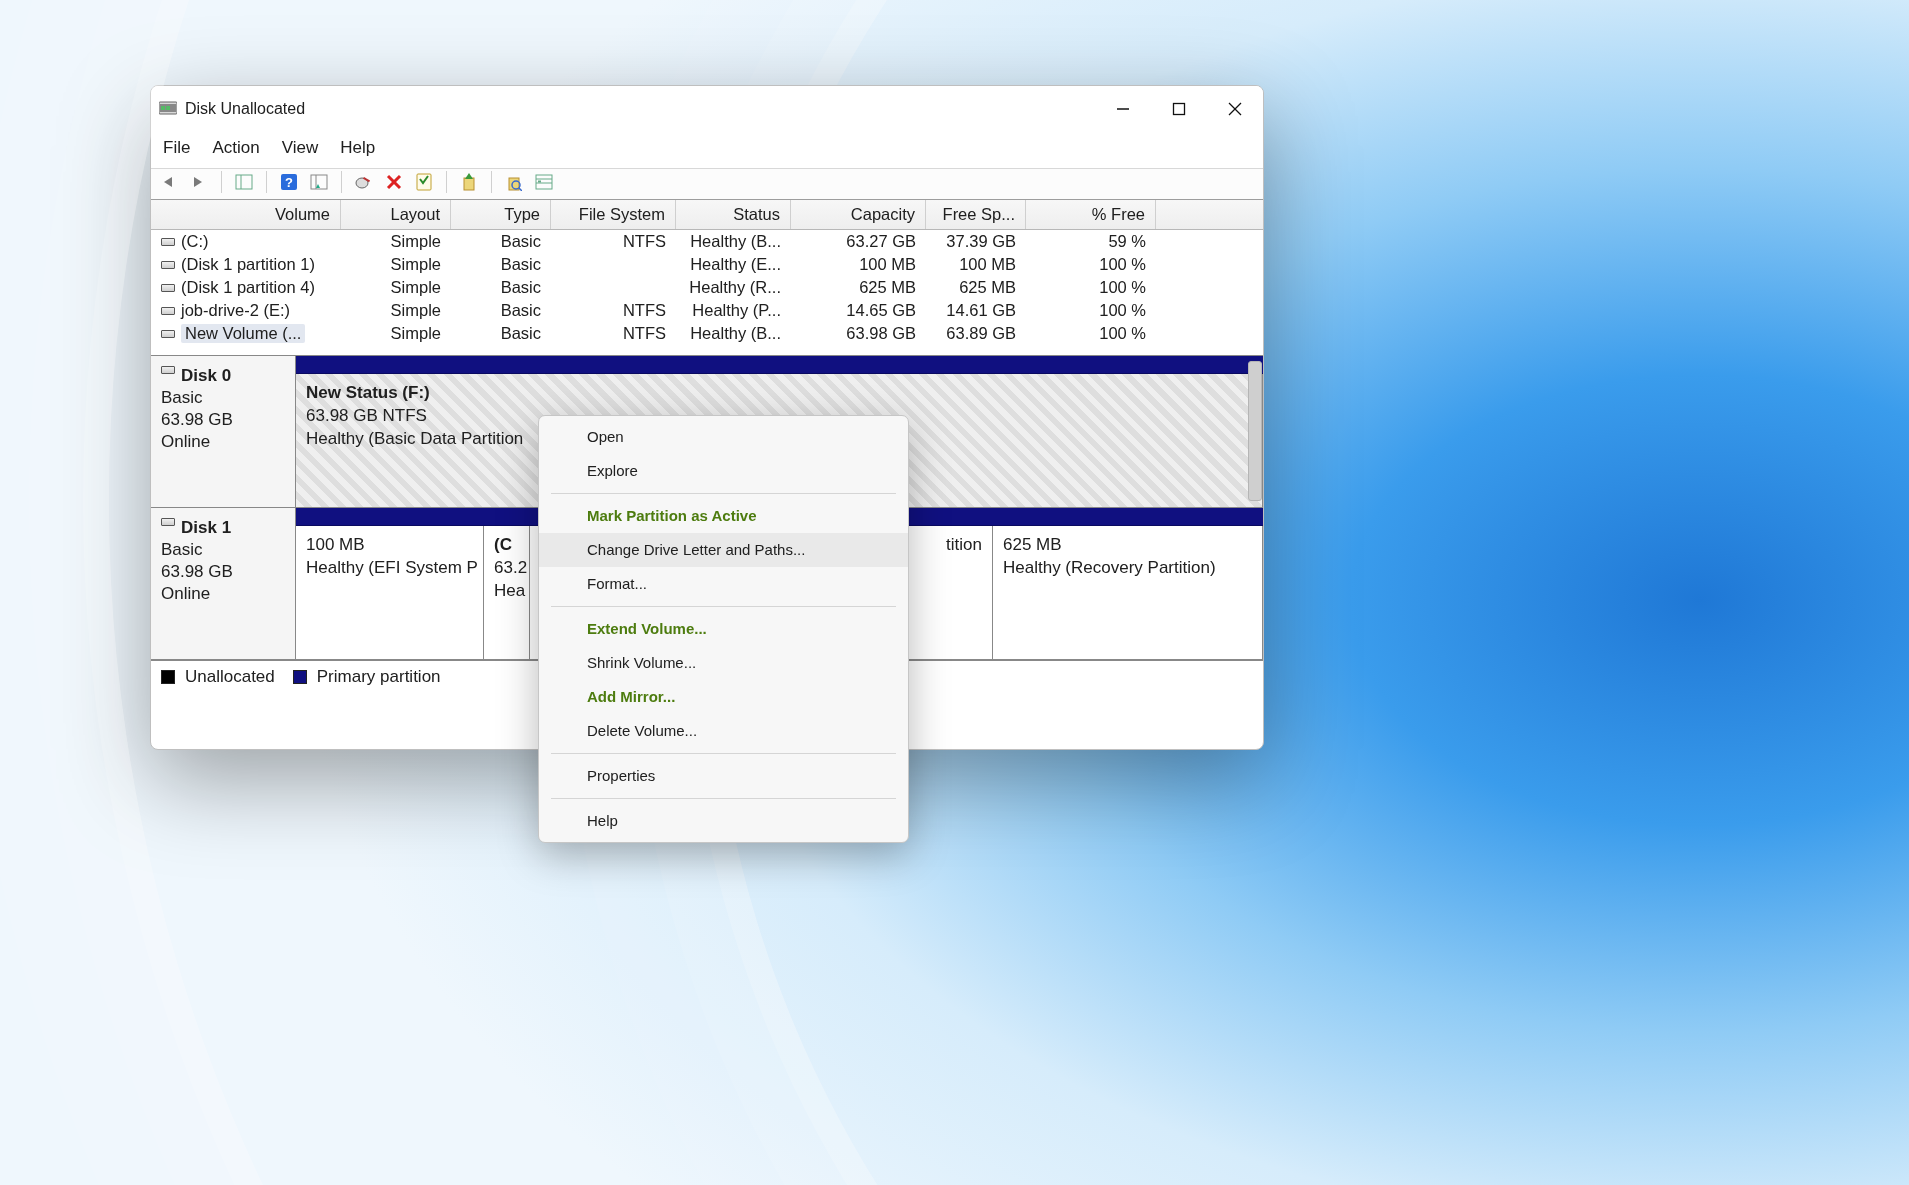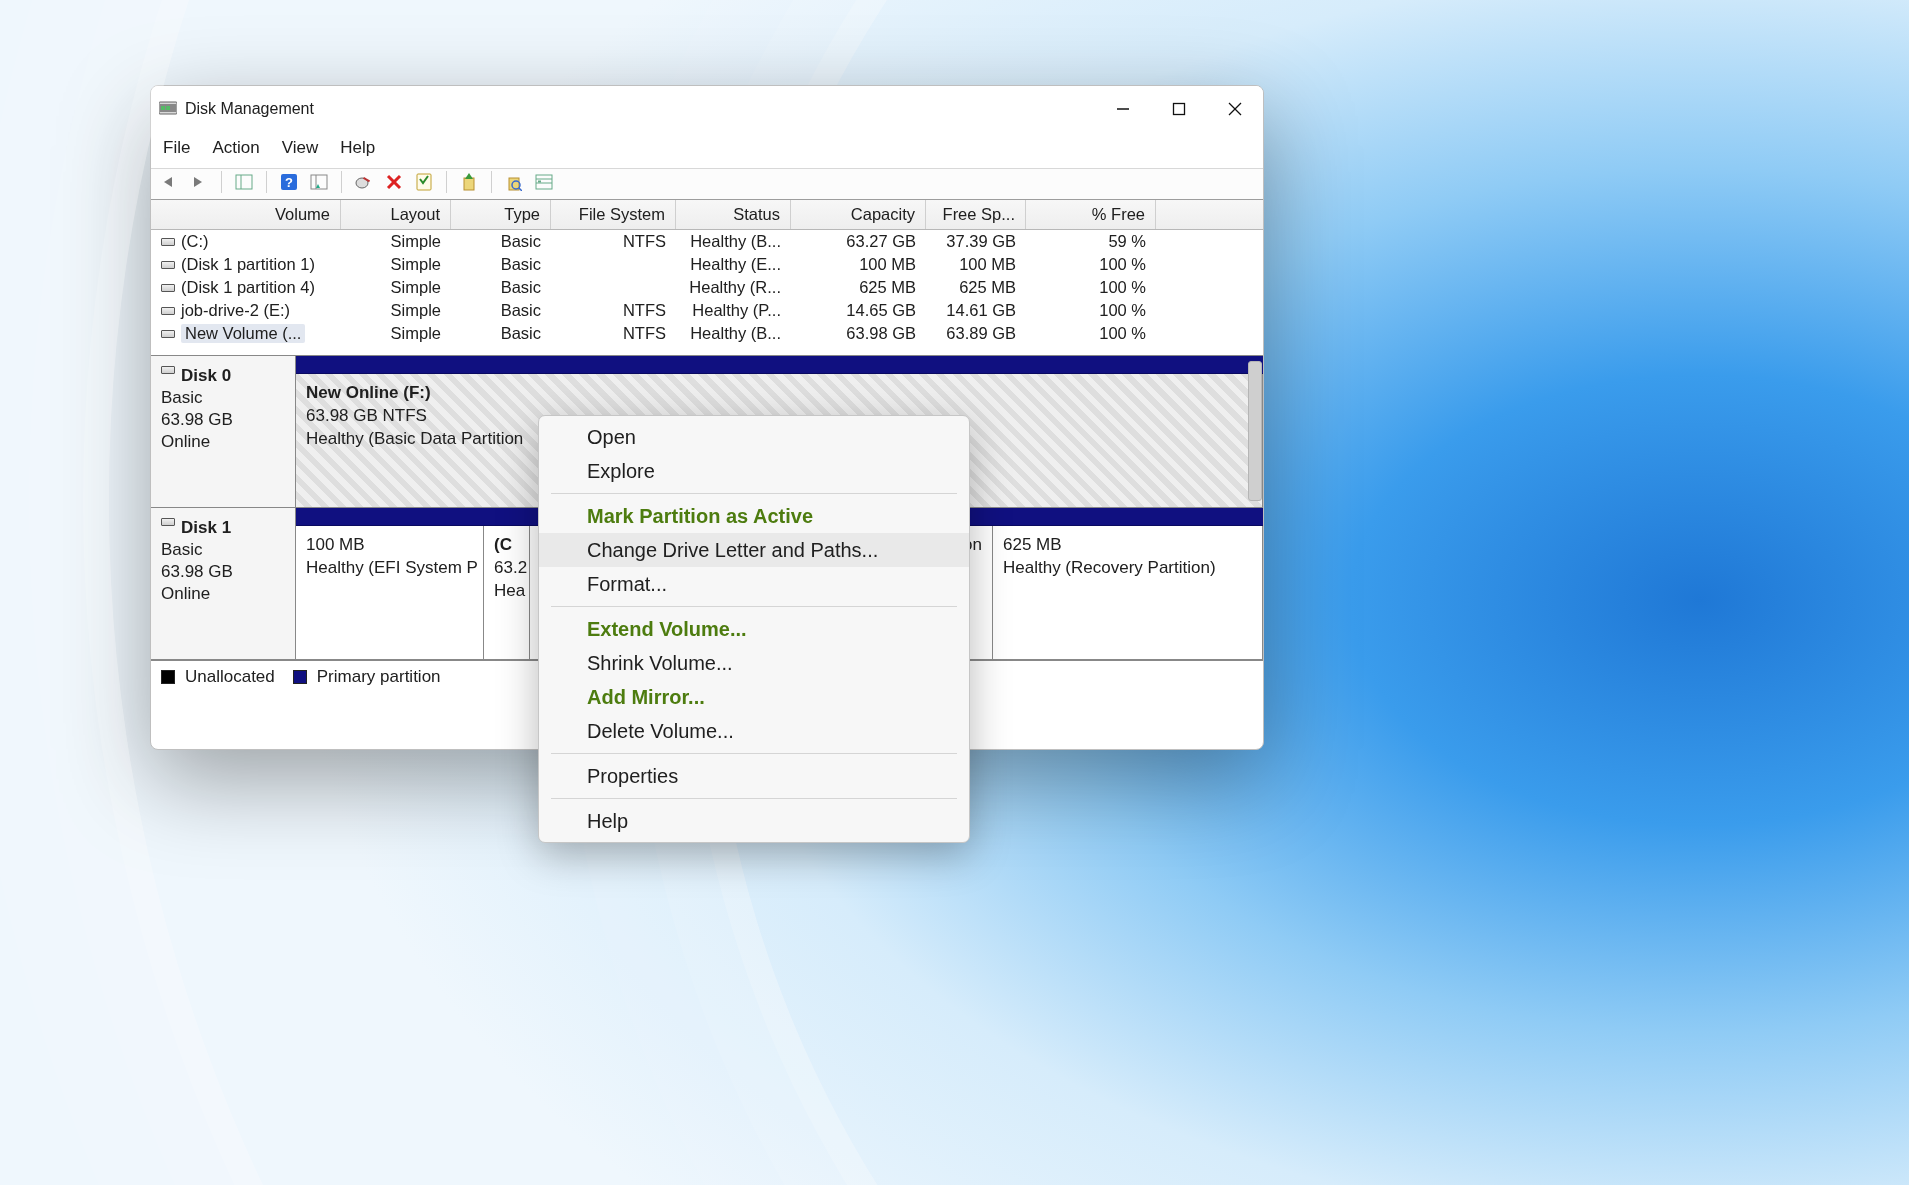--- a/index.html
+++ b/index.html
@@ -112,24 +112,24 @@
   }
 
   .legend {
     border-top:1px solid #888; padding:6px 10px; display:flex; align-items:center; gap:10px; font-size:17px;
     background:#fff;
   }
   .leg-sq { width:14px; height:14px; display:inline-block; border:1px solid #222; }
 
   
   .ctx {
-    position:absolute; left:538px; top:415px; width:432px;
+    position:absolute; left:538px; top:415px; width:371px;
     background:#f7f7f7; border:1px solid #c6c6c6; border-radius:7px;
     box-shadow: 0 12px 40px rgba(0,0,0,0.28);
-    padding:4px 0; font-size:20px; z-index:50;
+    padding:4px 0; font-size:15px; z-index:50;
   }
   .ctx .mi { padding:6px 30px 6px 48px; line-height:22px; cursor:default; }
   .ctx .mi.disabled { color:#4d7c0f;font-weight:bold; }
   .ctx .mi.hover { background:#e9e9e9; }
   .ctx .sep { height:1px; margin:5px 12px; background:#d5d5d5; }
 </style>
 </head>
 <body>
 
 <div class="desktop">
@@ -138,21 +138,21 @@
 
     <div class="titlebar">
       <span class="app-icon">
         <svg viewBox="0 0 18 18" width="18" height="18">
           <rect x="0" y="2" width="18" height="12" rx="1" fill="#d9d9d9" stroke="#666"></rect>
           <rect x="1" y="4" width="16" height="8" fill="#888"></rect>
           <rect x="2" y="6" width="4" height="4" fill="#5b6"></rect>
           <rect x="7" y="6" width="4" height="4" fill="#5b6"></rect>
         </svg>
       </span>
-      <span class="title-text">Disk Management</span>
+      <span class="title-text">Disk Unallocated</span>
       <div class="spacer"></div>
       <div class="title-btn">
         <svg width="14" height="14">
             <line x1="1" y1="7" x2="13" y2="7" stroke="#111" stroke-width="1.3"></line>
           </svg>
       </div>
       <div class="title-btn">
         <svg width="14" height="14">
             <rect x="1.5" y="1.5" width="11" height="11" fill="none" stroke="#111" stroke-width="1.3"></rect>
           </svg>
@@ -343,21 +343,21 @@
               <span>Disk 0</span>
             </div>
           <div>Basic</div>
           <div>63.98 GB</div>
           <div>Online</div>
         </div>
         <div class="disk-parts">
           <div class="band"></div>
           <div class="parts-row">
             <div class="part hatched" style="flex:1;">
-              <div class="pname">New Online  (F:)</div>
+              <div class="pname">New Status  (F:)</div>
               <div>63.98 GB NTFS</div>
               <div>Healthy (Basic Data Partition</div>
             </div>
           </div>
           <div class="scrollbar"></div>
         </div>
       </div>
 
       <div class="disk-block" style="height:152px;">
         <div class="disk-label">

